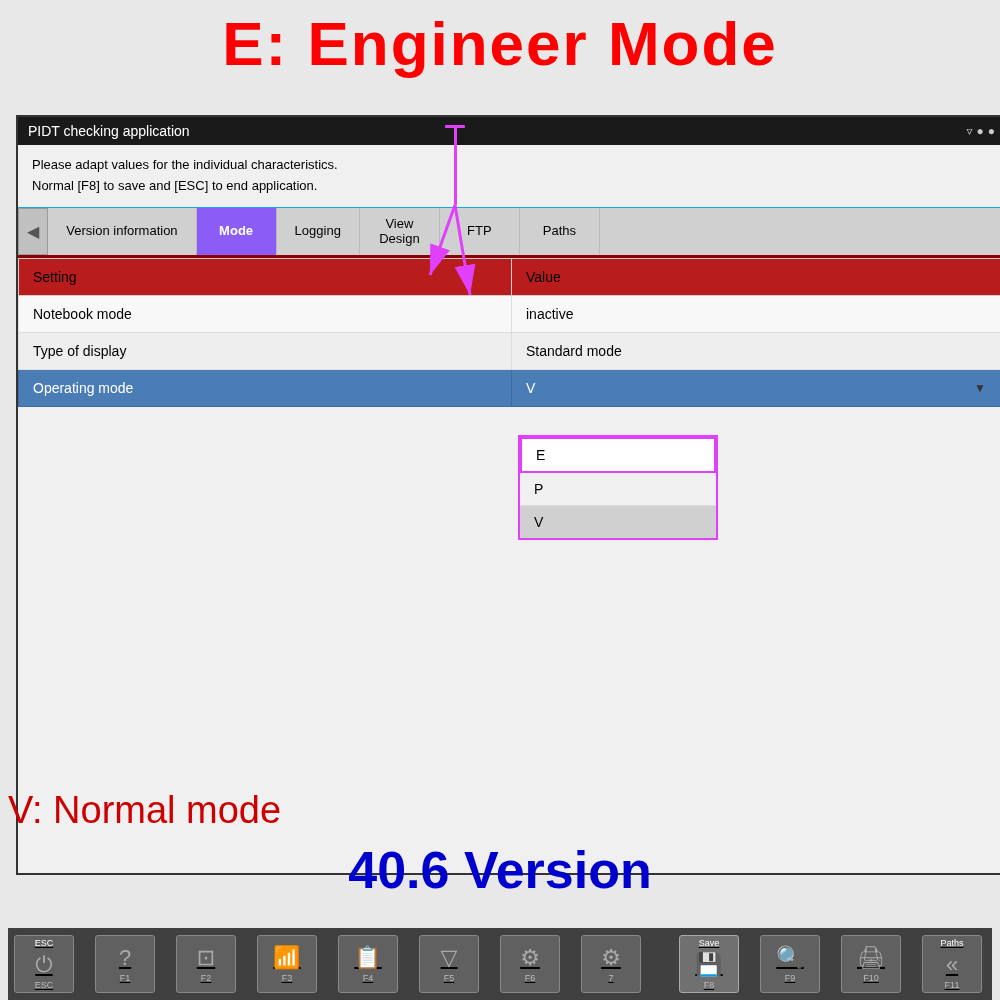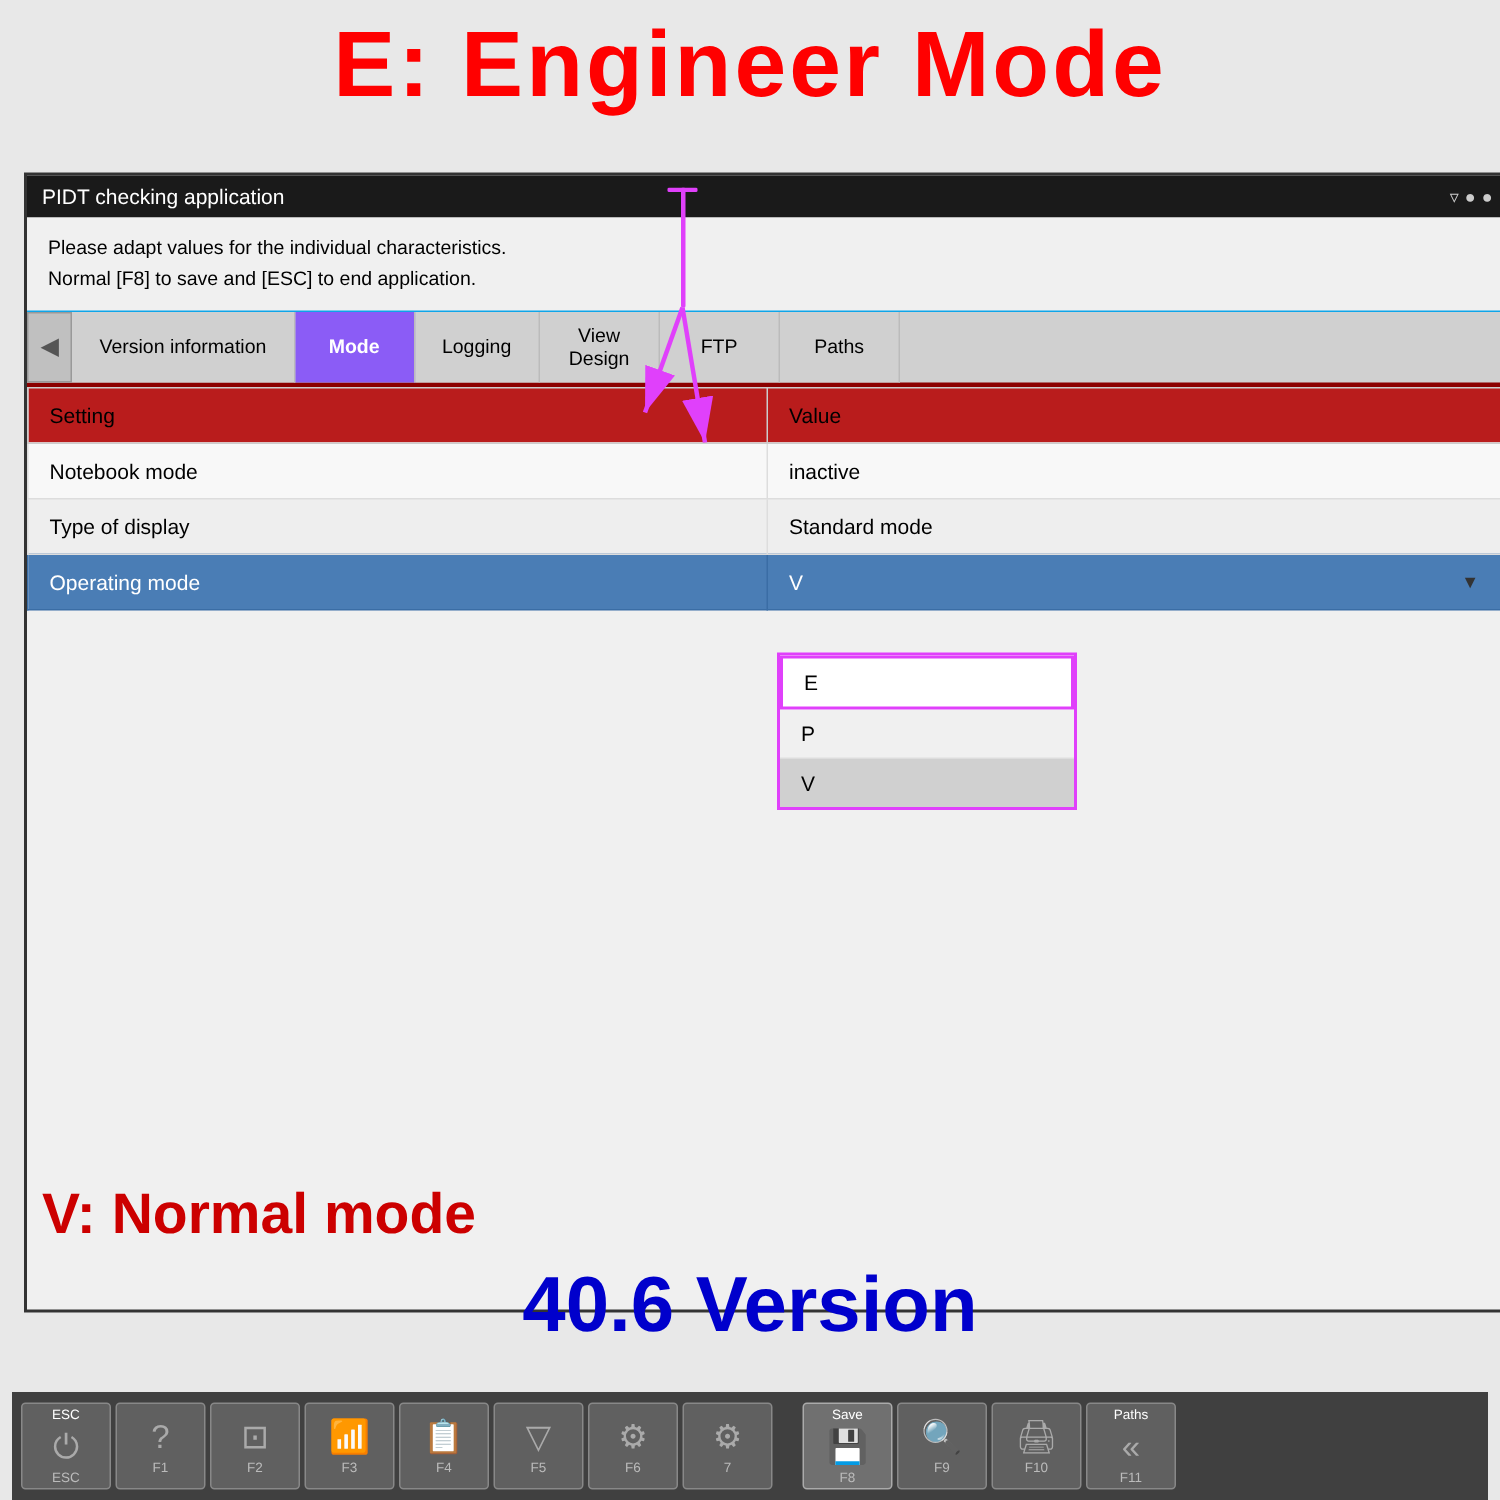--- a/index.html
+++ b/index.html
@@ -203,23 +203,23 @@
       width: 80px;
       height: 230px;
       z-index: 30;
       pointer-events: none;
     }
 
     
     .bottom-left-label {
       position: absolute;
       bottom: 168px;
-      left: 28px;
+      left: 8px;
       font-size: 38px;
-      font-weight: bold;
+      font-weight: normal;
       color: #cc0000;
       z-index: 10;
     }
 
     .bottom-center-label {
       position: absolute;
       bottom: 100px;
       left: 0;
       width: 1000px;
       text-align: center;
@@ -233,21 +233,22 @@
     .toolbar {
       position: absolute;
       bottom: 0;
       left: 8px;
       width: 984px;
       height: 72px;
       background: #404040;
       display: flex;
       align-items: center;
       padding: 4px 6px;
-      gap: 3px;
+      gap: 21px;
+      text-decoration: underline;
     }
 
     .toolbar-btn {
       background: #606060;
       border: 1px solid #888;
       border-radius: 3px;
       width: 60px;
       height: 58px;
       display: flex;
       flex-direction: column;

